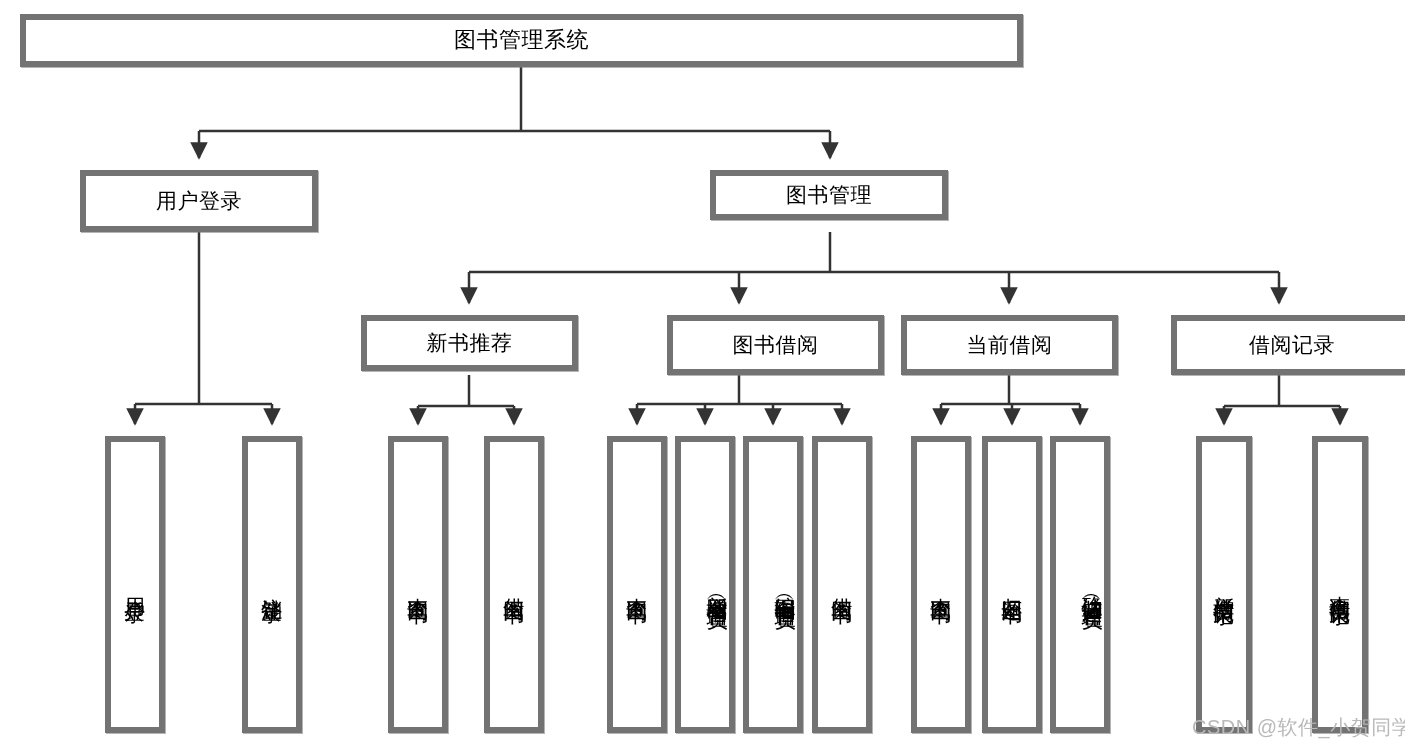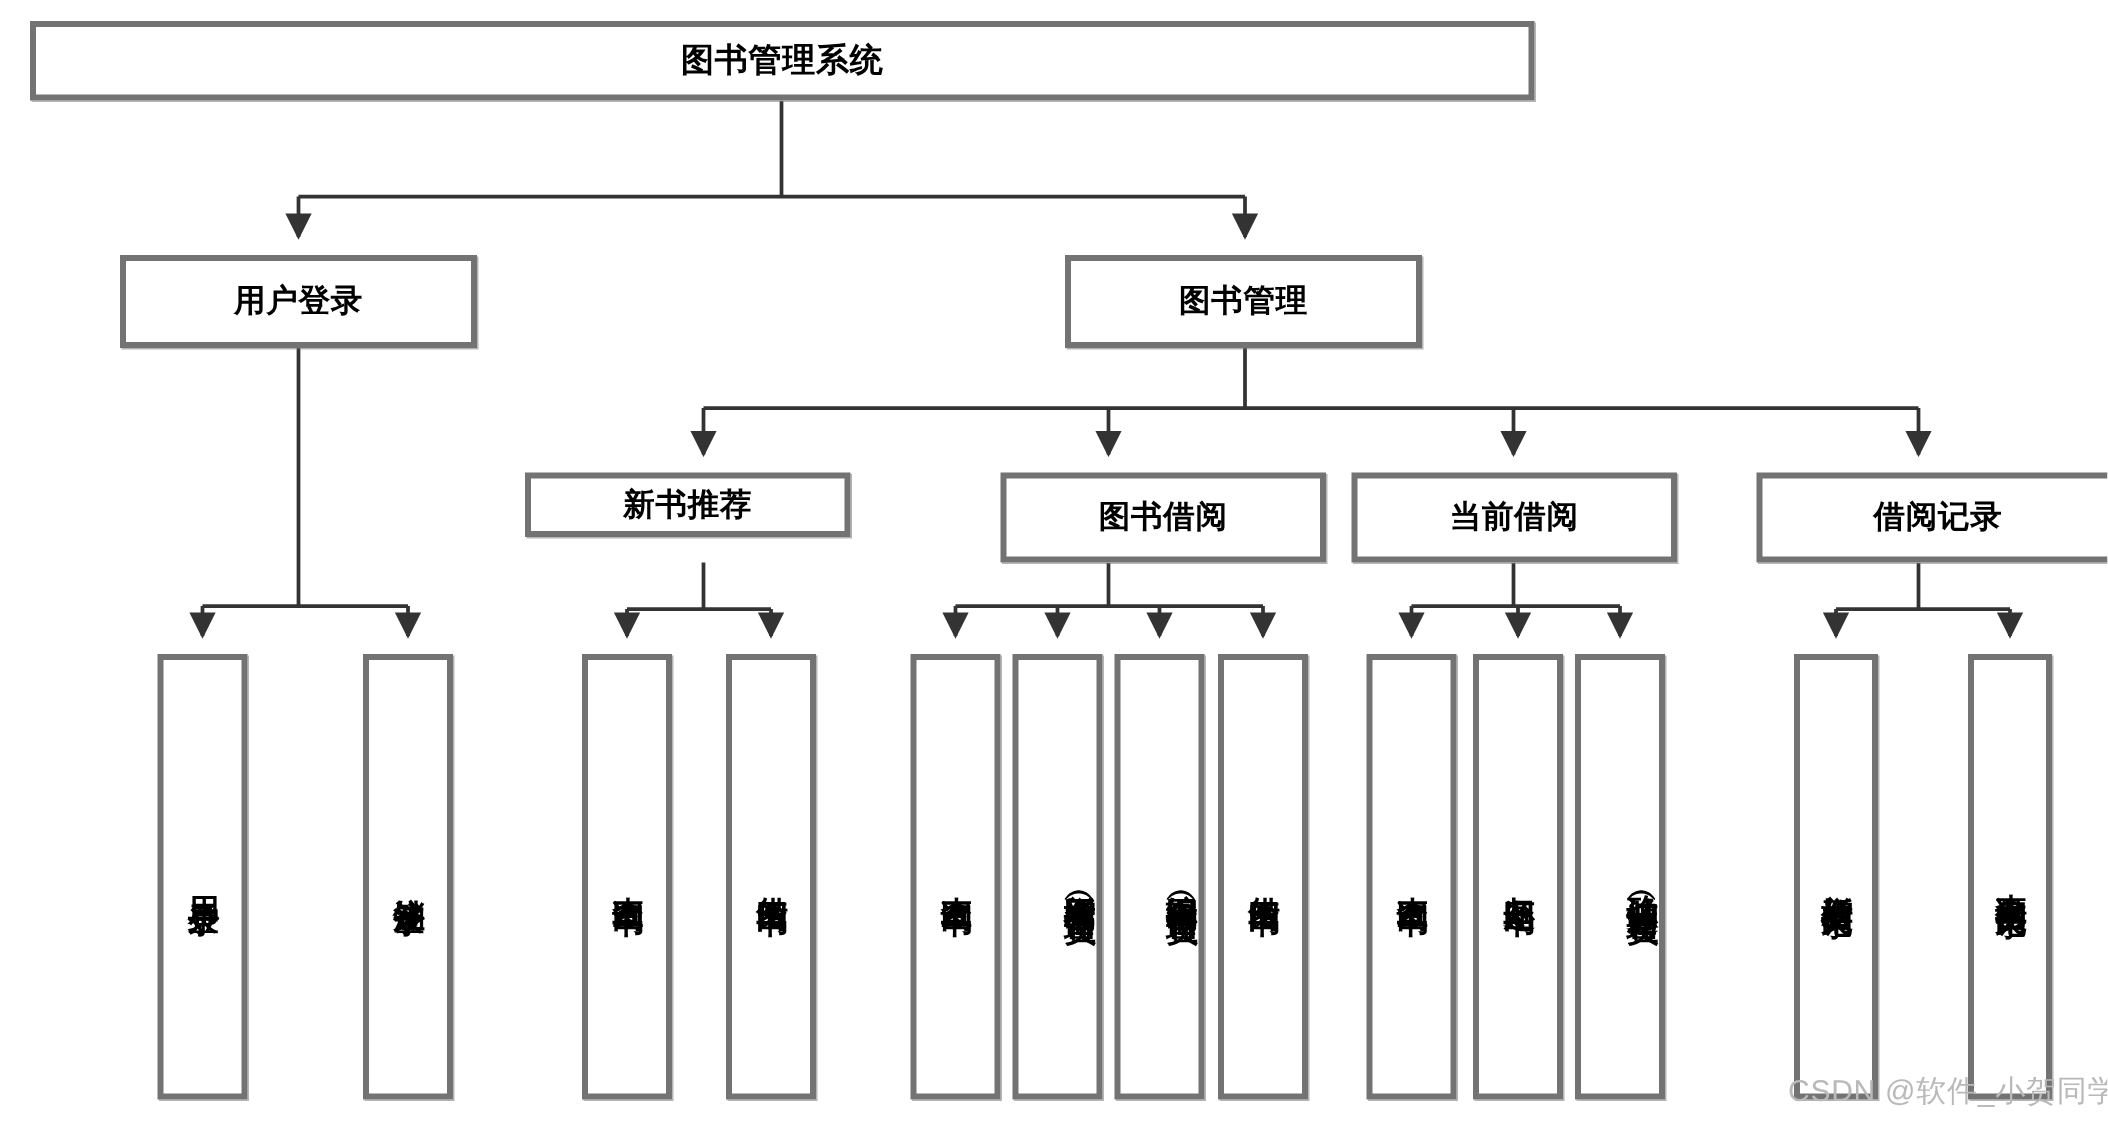--- a/index.html
+++ b/index.html
@@ -22,28 +22,27 @@
     left: 0;
     top: 0;
     width: 1405px;
     height: 747px;
     pointer-events: none;
   }
   .node {
     position: absolute;
     box-sizing: border-box;
     background: #ffffff;
-    border: 4px solid #737373;
+    border: 6px solid #737373;
     box-shadow: 1px 1px 0 rgba(120,120,120,0.55);
     display: flex;
     align-items: center;
     justify-content: center;
     color: #000000;
     line-height: 1.12;
-    font-weight: bold;
   }
   .node.horiz {
     font-size: 21px;
     letter-spacing: 0.5px;
     white-space: nowrap;
   }
   .node.root {
     font-size: 22px;
   }
   .node.vert {
@@ -131,23 +130,23 @@
       <path d="M 1279 375 L 1279 406"></path>
       <path d="M 1224 406 L 1340 406"></path>
       <path d="M 1224 406 L 1224 424" marker-end="url(#arrow)"></path>
       <path d="M 1340 406 L 1340 424" marker-end="url(#arrow)"></path>
     </g>
   </svg>
 
   <div class="node horiz root" id="node-root" style="left: 20px; top: 14px; width: 1003px; height: 53px;">图书管理系统</div>
 
   <div class="node horiz" id="node-user-login" style="left: 80px; top: 170px; width: 238px; height: 62px;">用户登录</div>
-  <div class="node horiz" id="node-book-manage" style="left: 710px; top: 170px; width: 238px; height: 62px;">图书管理</div>
+  <div class="node horiz" id="node-book-manage" style="left: 710px; top: 170px; width: 238px; height: 50px;">图书管理</div>
 
-  <div class="node horiz" id="node-new-book-rec" style="left: 350px; top: 315px; width: 217px; height: 43px;">新书推荐</div>
+  <div class="node horiz" id="node-new-book-rec" style="left: 361px; top: 315px; width: 217px; height: 56px;">新书推荐</div>
   <div class="node horiz" id="node-book-borrow" style="left: 667px; top: 315px; width: 217px; height: 60px;">图书借阅</div>
   <div class="node horiz" id="node-current-borrow" style="left: 901px; top: 315px; width: 217px; height: 60px;">当前借阅</div>
   <div class="node horiz" id="node-borrow-record" style="left: 1171px; top: 315px; width: 242px; height: 60px;">借阅记录</div>
 
   <div class="node vert centered" id="leaf-0" style="left: 105px; top: 436px; width: 60px; height: 297px;">用户登录</div>
   <div class="node vert centered" id="leaf-1" style="left: 242px; top: 436px; width: 60px; height: 297px;">注销登录</div>
   <div class="node vert centered" id="leaf-2" style="left: 388px; top: 436px; width: 60px; height: 297px;">查询图书</div>
   <div class="node vert centered" id="leaf-3" style="left: 484px; top: 436px; width: 60px; height: 297px;">借阅图书</div>
   <div class="node vert centered" id="leaf-4" style="left: 607px; top: 436px; width: 60px; height: 297px;">查询图书</div>
   <div class="node vert" id="leaf-5" style="left: 675px; top: 436px; width: 60px; height: 297px;">新增图书（管理员）</div>

